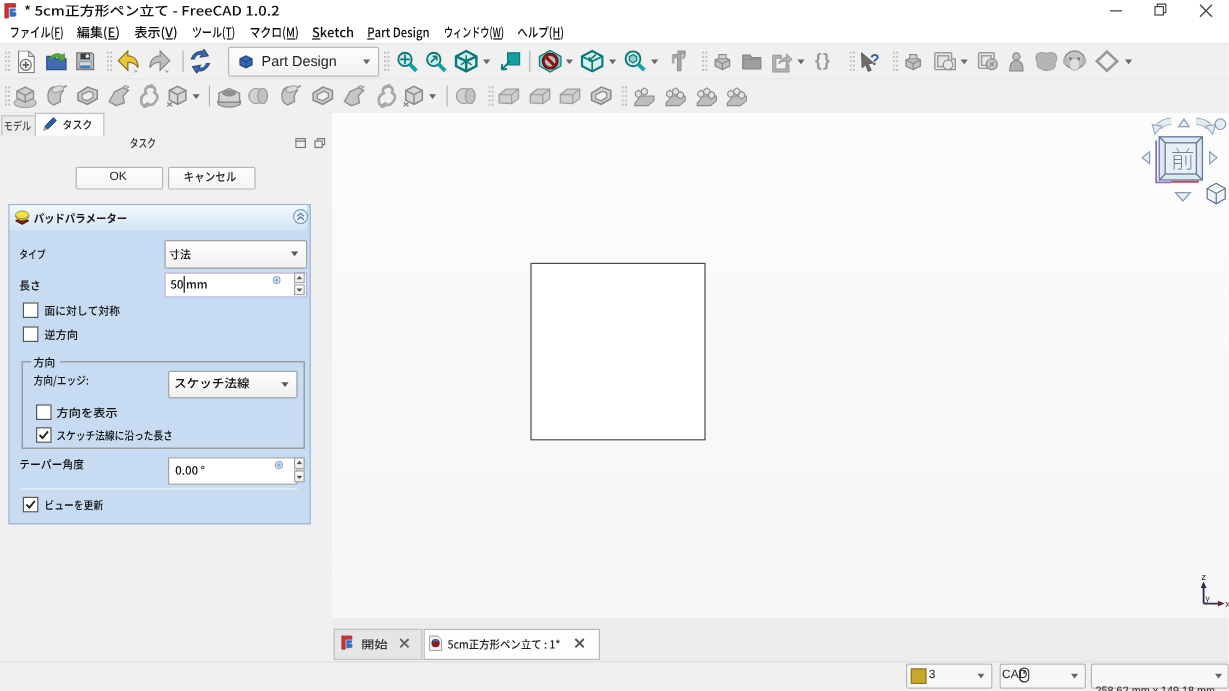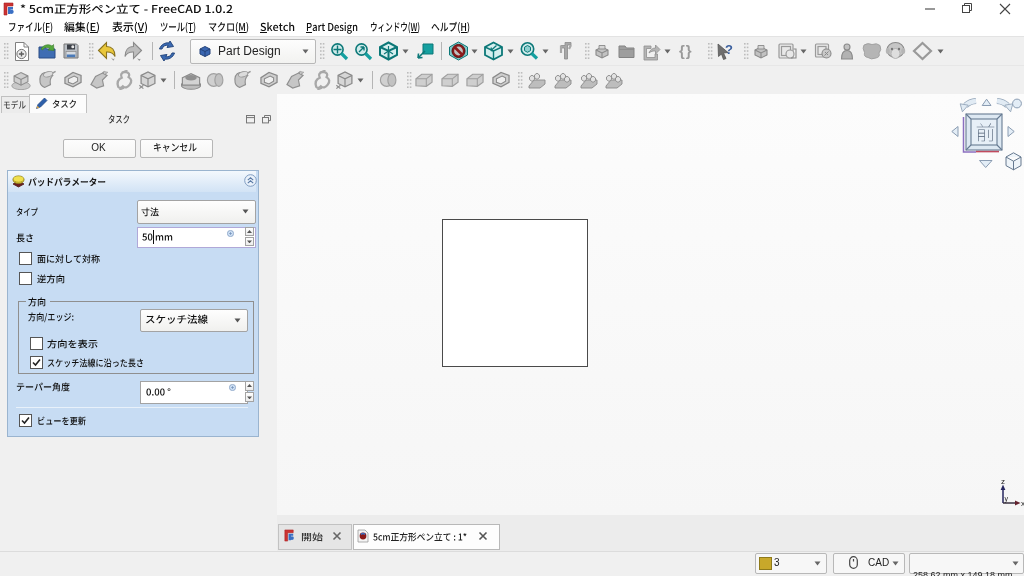--- a/index.html
+++ b/index.html
@@ -696,20 +696,20 @@
 <div class="abs" style="position:absolute;left:759px;top:557px;width:11px;height:11px;background:#c8a82a;border:1px solid #8f7a1a"></div>
 <div class="abs" style="left:774px;top:557px;font-size:10px;color:#222">3</div>
 <svg class="abs" style="left:814px;top:560.5px" width="7" height="5" viewBox="0 0 7 5">
     <path d="M0.5 0.5 L6.5 0.5 L3.5 4.5 Z" fill="#666"></path>
   </svg>
 <div class="abs" style="position:absolute;left:833px;top:553px;width:70px;height:19px;background:#f7f7f7;border:1px solid #b8b8b8;border-radius:2px"></div>
 <svg class="abs" style="left:849px;top:556px" width="9" height="13" viewBox="0 0 9 13">
 <rect x="0.7" y="0.7" width="7.6" height="11.6" rx="3.8" fill="none" stroke="#444" stroke-width="1.2"></rect>
 <path d="M4.5 3 L4.5 5.5" stroke="#444" stroke-width="1.2"></path>
 </svg>
-<div class="abs" style="left:868px;top:557px;font-size:10px;color:#222">CAD</div>
+<div class="abs" style="left:835px;top:557px;font-size:10px;color:#222">CAD</div>
 <svg class="abs" style="left:892px;top:560.5px" width="7" height="5" viewBox="0 0 7 5">
     <path d="M0.5 0.5 L6.5 0.5 L3.5 4.5 Z" fill="#666"></path>
   </svg>
 <div class="abs" style="position:absolute;left:909px;top:553px;width:113px;height:19px;background:#f7f7f7;border:1px solid #b8b8b8;border-radius:2px"></div>
 <div class="abs" style="left:913px;top:570px;font-size:9px;color:#222;white-space:nowrap">258.62 mm x 149.18 mm</div>
 <svg class="abs" style="left:1012px;top:560.5px" width="7" height="5" viewBox="0 0 7 5">
     <path d="M0.5 0.5 L6.5 0.5 L3.5 4.5 Z" fill="#666"></path>
   </svg>
 </body></html>

